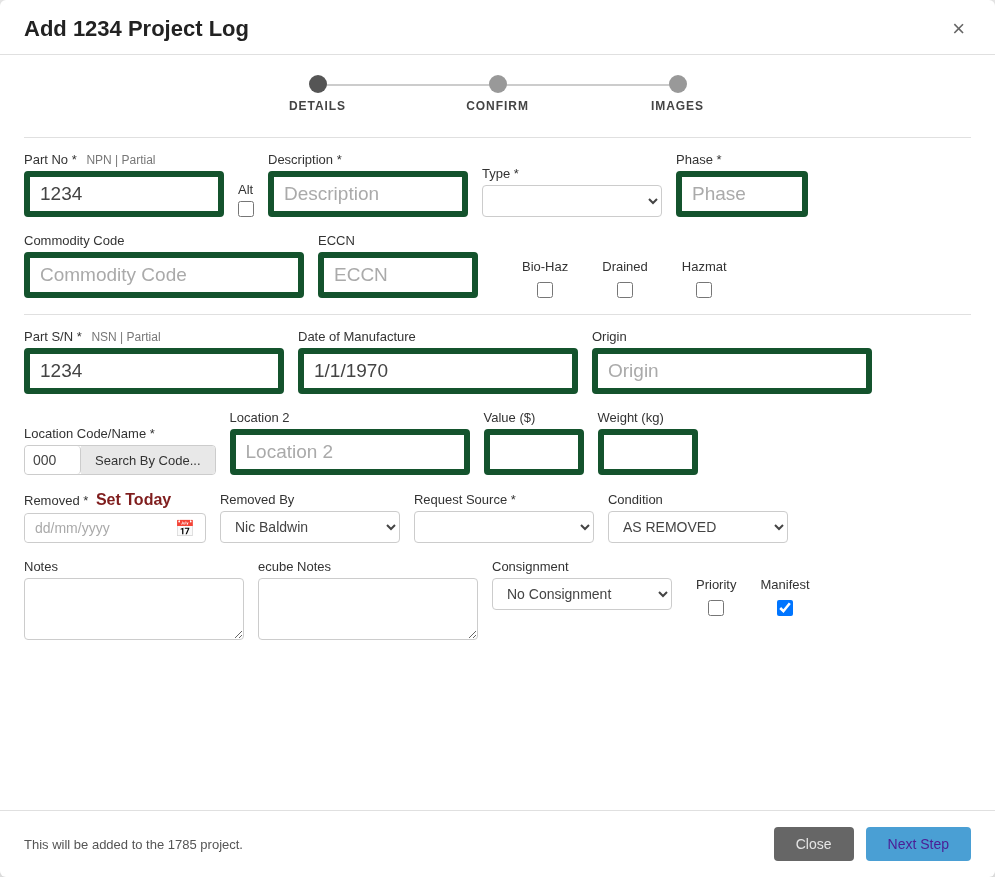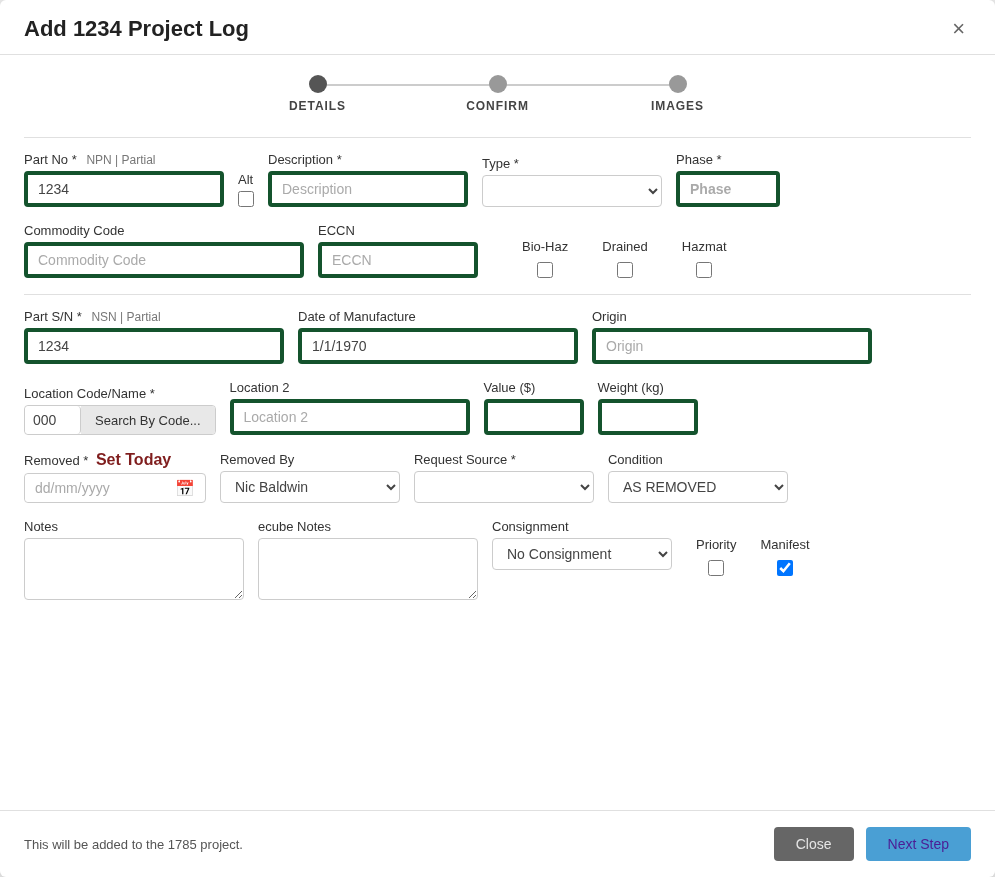--- a/index.html
+++ b/index.html
@@ -113,24 +113,24 @@
       font-size: 13px;
       color: #333;
       white-space: nowrap;
     }
     .form-label .hint {
       color: #777;
       font-weight: 400;
     }
     input[type="text"],
     input[type="date"] {
-      border: 4px solid #14532d;
+      border: 6px solid #14532d;
       border-radius: 4px;
       padding: 6px 10px;
-      font-size: 14px;
+      font-size: 19px;
       color: #444;
       background: #fff;
       outline: none;
     }
     input[type="text"]::placeholder,
     input[type="date"]::placeholder {
       color: #aaa;
     }
     select {
       border: 1px solid #ccc;
@@ -237,21 +237,21 @@
     .btn-next {
       background: #4a9fd4;
       color: #4c1d95;
       border: none;
       border-radius: 4px;
       padding: 9px 22px;
       font-size: 14px;
       cursor: pointer;
       font-weight: 500;
     }
-    .w120 { width: 104px; font-weight: bold; }
+    .w120 { width: 132px; }
     .w160 { width: 160px; }
     .w180 { width: 180px; }
     .w200 { width: 200px; }
     .w220 { width: 220px; }
     .w240 { width: 240px; }
     .w260 { width: 260px; }
     .w280 { width: 280px; }
     .w100 { width: 100px; }
   </style>
 </head>

